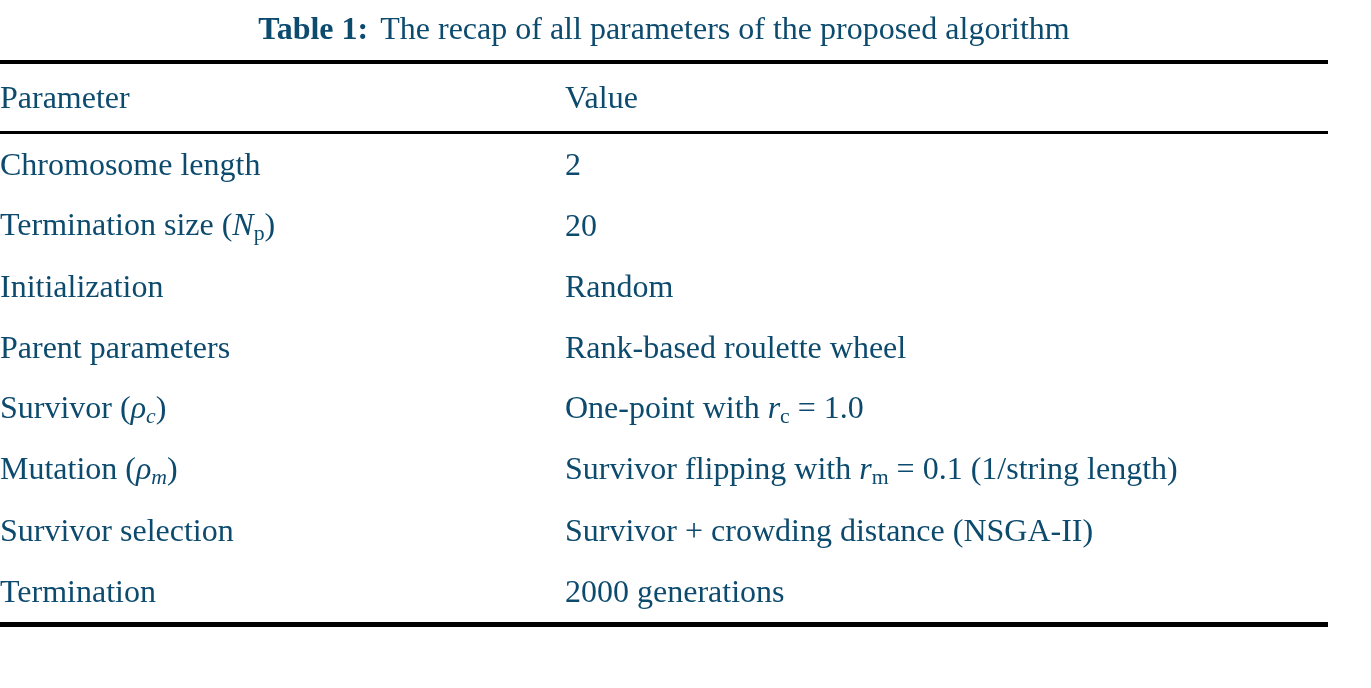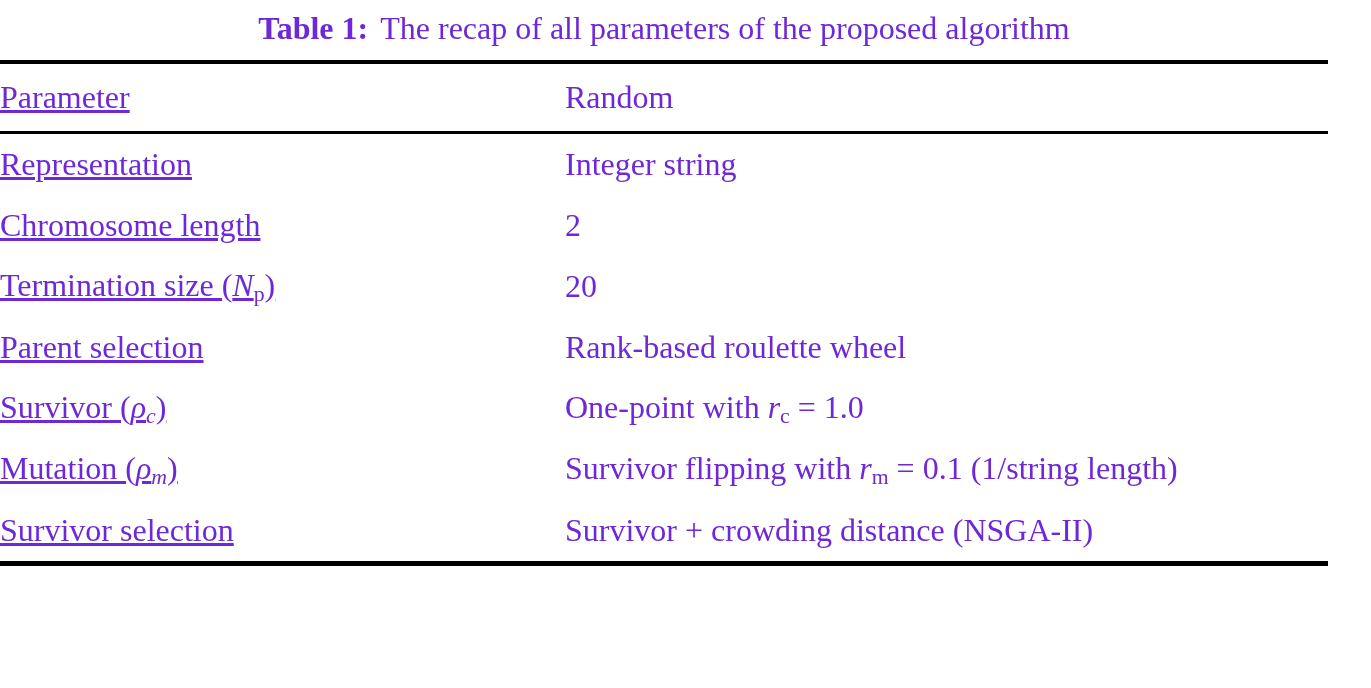--- a/index.html
+++ b/index.html
@@ -5,21 +5,21 @@
   html, body {
     margin: 0;
     padding: 0;
     background: #ffffff;
   }
   .page {
     position: relative;
     width: 1328px;
     height: 688px;
     background: #ffffff;
-    color: #6d28d9;
+    color: #0c4a6e;
     font-family: "Liberation Serif", "DejaVu Serif", serif;
     overflow: hidden;
   }
   .caption {
     height: 60px;
     line-height: 56px;
     text-align: center;
     font-size: 32px;
     white-space: nowrap;
   }
@@ -43,21 +43,21 @@
     border-bottom: 3px solid #000000;
     padding: 0;
   }
   table.params td {
     height: 61px;
     vertical-align: middle;
     padding: 0;
     white-space: nowrap;
   }
   .col-param { width: 565px; }
-  th.param-head, td.param-cell { padding-left: 28px; text-decoration: underline; }
+  th.param-head, td.param-cell { padding-left: 28px; }
   .seg-i { font-style: italic; }
   .seg-sub {
     font-size: 68%;
     vertical-align: -0.22em;
   }
   .seg-subi {
     font-size: 68%;
     vertical-align: -0.22em;
     font-style: italic;
   }
@@ -71,47 +71,51 @@
   </div>
 
   <table class="params">
     <colgroup>
       <col class="col-param">
       <col>
     </colgroup>
     <thead>
       <tr>
         <th class="param-head">Parameter</th>
-        <th>Random</th>
+        <th>Value</th>
       </tr>
     </thead>
     <tbody>
-      <tr>
-        <td class="param-cell"><span>Representation</span></td>
-        <td><span>Integer string</span></td>
-      </tr>
       <tr>
         <td class="param-cell"><span>Chromosome length</span></td>
         <td><span>2</span></td>
       </tr>
       <tr>
         <td class="param-cell"><span>Termination size (</span><span class="seg-i">N</span><span class="seg-sub">p</span><span>)</span></td>
         <td><span>20</span></td>
       </tr>
       <tr>
-        <td class="param-cell"><span>Parent selection</span></td>
+        <td class="param-cell"><span>Initialization</span></td>
+        <td><span>Random</span></td>
+      </tr>
+      <tr>
+        <td class="param-cell"><span>Parent parameters</span></td>
         <td><span>Rank-based roulette wheel</span></td>
       </tr>
       <tr>
         <td class="param-cell"><span>Survivor (</span><span class="seg-i">ρ</span><span class="seg-subi">c</span><span>)</span></td>
         <td><span>One-point with </span><span class="seg-i">r</span><span class="seg-sub">c</span><span> = 1.0</span></td>
       </tr>
       <tr>
         <td class="param-cell"><span>Mutation (</span><span class="seg-i">ρ</span><span class="seg-subi">m</span><span>)</span></td>
         <td><span>Survivor flipping with </span><span class="seg-i">r</span><span class="seg-sub">m</span><span> = 0.1 (1/string length)</span></td>
       </tr>
       <tr>
         <td class="param-cell"><span>Survivor selection</span></td>
         <td><span>Survivor + crowding distance (NSGA-II)</span></td>
       </tr>
+      <tr>
+        <td class="param-cell"><span>Termination</span></td>
+        <td><span>2000 generations</span></td>
+      </tr>
     </tbody>
   </table>
 </div>
 
 </body></html>

